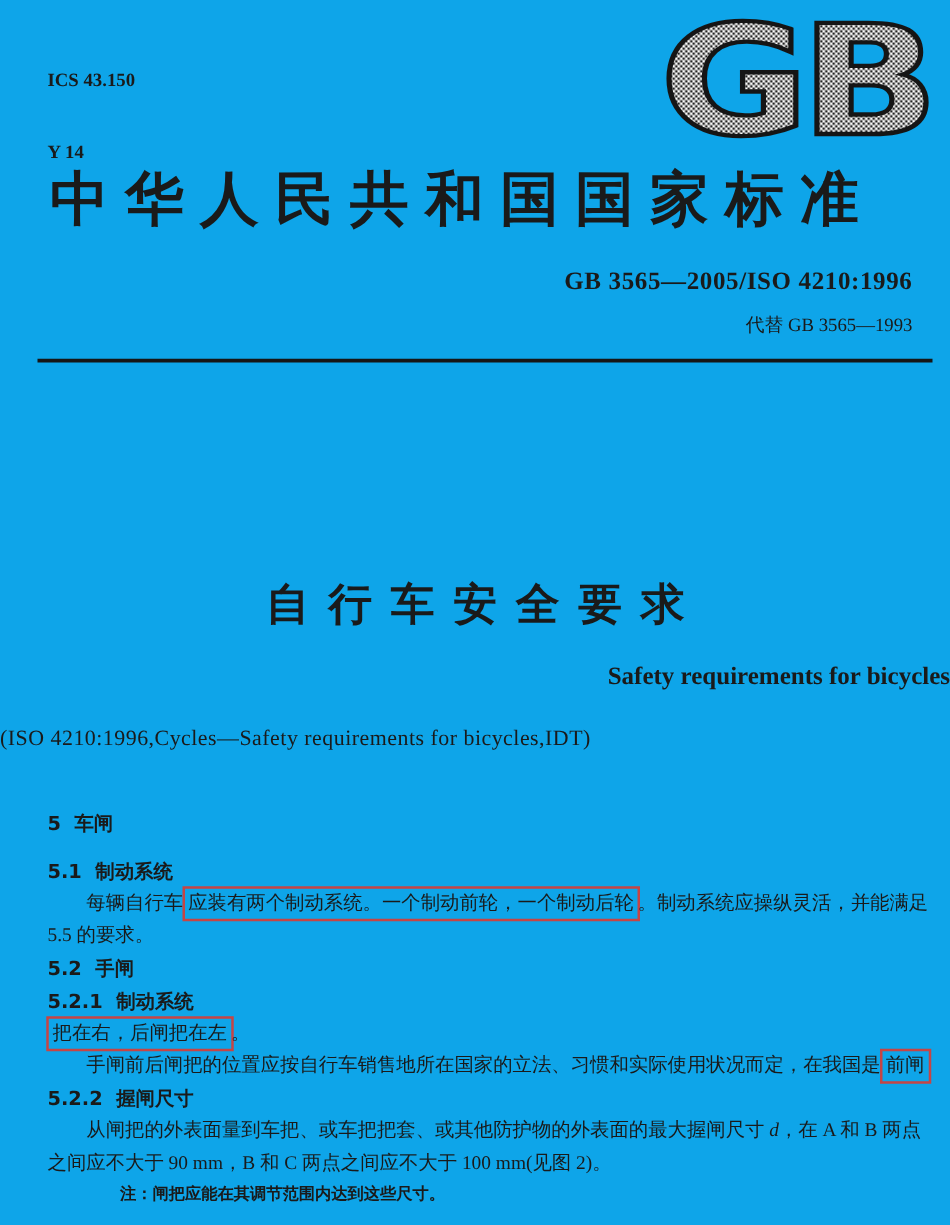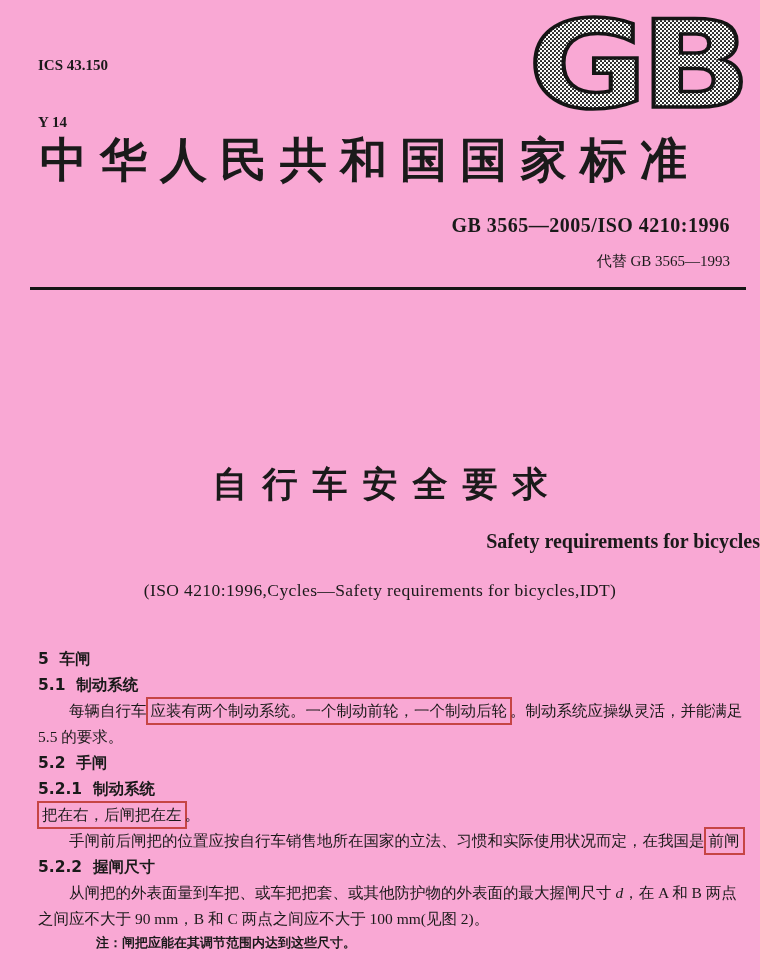--- a/index.html
+++ b/index.html
@@ -1,19 +1,19 @@
 <!DOCTYPE html>
 <html><head>
 <meta charset="utf-8">
 <style>
   html,body{margin:0;padding:0;background:#888;}
   .page{
     position:relative;
     width:760px;height:980px;
-    background:#f9a8d4;
+    background:#0ea5e9;
     color:#1a1a1a;
     overflow:hidden;
     font-family:"Liberation Serif", serif;
   }
   
   .ics{
     position:absolute;left:38px;top:18px;
     font-family:"Liberation Serif", serif;
     font-weight:bold;font-size:15px;line-height:19px;
     white-space:pre;
@@ -47,32 +47,31 @@
     letter-spacing:15px;text-indent:15px;white-space:nowrap;
   }
   .en-title{
     position:absolute;left:0;right:0;top:528px;margin:0;
     text-align:right;
     font-family:"Liberation Serif", serif;
     font-weight:bold;font-size:20px;line-height:26px;
   }
   .iso-ref{
     position:absolute;left:0;right:0;top:578px;
-    text-align:center;
     font-size:17.5px;line-height:24px;
     letter-spacing:.4px;
   }
   
   .body{position:absolute;left:38px;right:12px;top:646px;}
   .h{
     font-family:"DejaVu Sans", sans-serif;
     font-weight:bold;font-size:15.5px;line-height:26px;
     white-space:pre;
   }
-  .h.first{}
+  .h.first{margin-bottom:12px;}
   .line{
     font-family:"Liberation Serif", serif;
     font-size:15.5px;line-height:26px;
     white-space:pre;
   }
   .indent{padding-left:31px;}
   .rbox{
     display:inline-block;
     border:2px solid #c64545;
     padding:1px 3px 2px 3px;

